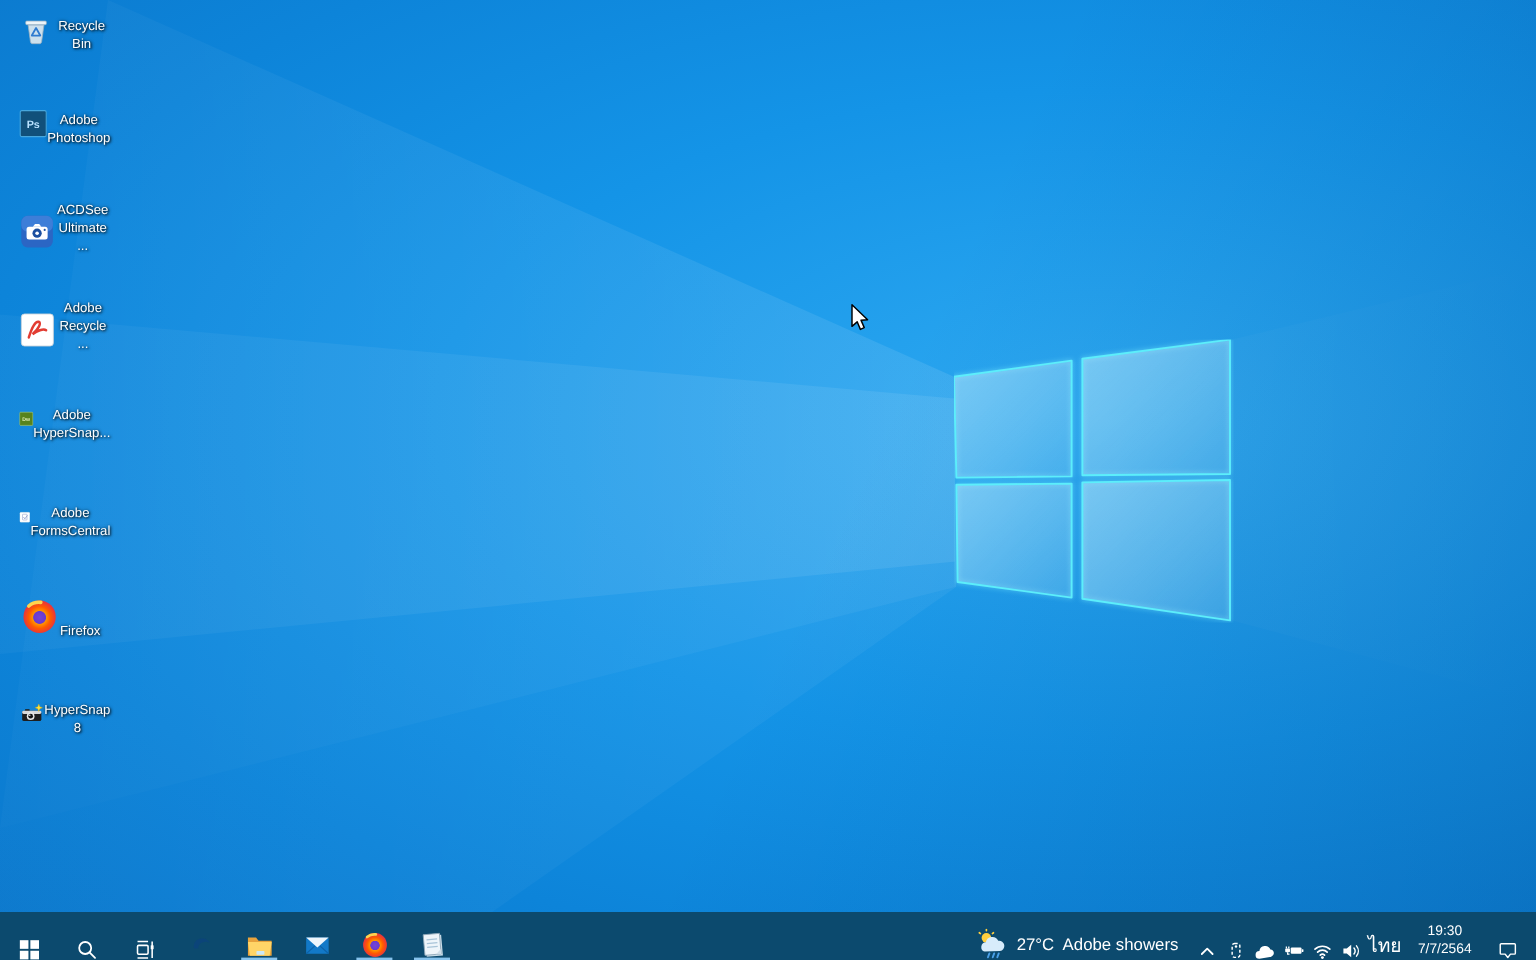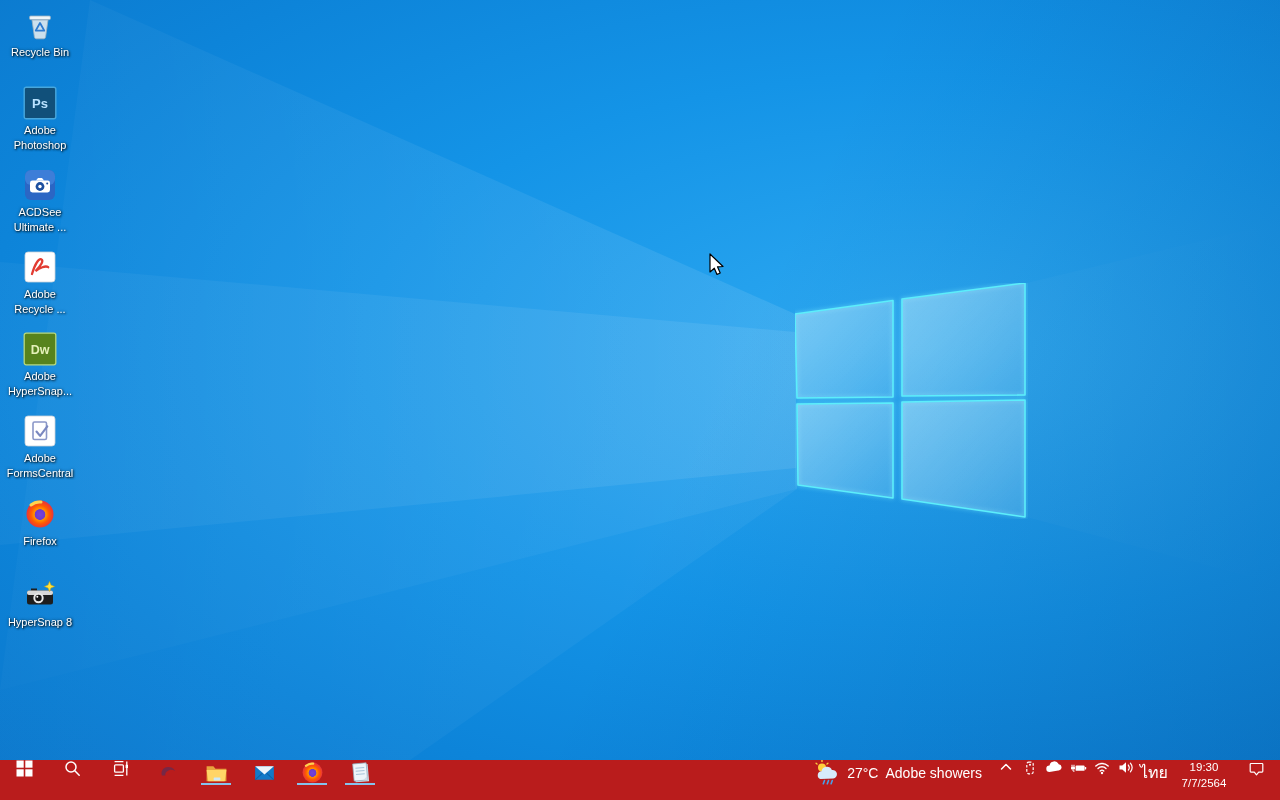--- a/index.html
+++ b/index.html
@@ -15,28 +15,28 @@
           background:linear-gradient(90deg, rgba(255,255,255,0.02) 0%, rgba(255,255,255,0.13) 88%); }
   .ray2 { clip-path:polygon(0px 262px, 795px 332px, 796px 468px, 0px 545px);
           background:linear-gradient(90deg, rgba(255,255,255,0.03) 0%, rgba(255,255,255,0.10) 85%); }
   .ray3 { clip-path:polygon(0px 690px, 797px 489px, 410px 760px, 0px 760px);
           background:linear-gradient(90deg, rgba(255,255,255,0.01), rgba(255,255,255,0.07)); }
   .rayR { clip-path:polygon(1027px 283px, 1280px 222px, 1280px 585px, 1027px 517px);
           background:linear-gradient(90deg, rgba(255,255,255,0.12), rgba(255,255,255,0)); }
   .win-logo { position:absolute; left:795px; top:283px; }
 
   
-  .di { position:absolute; left:2px; width:76px; display:flex; flex-direction:column; align-items:center; cursor:default; }
+  .di { position:absolute; left:16px; width:76px; display:flex; flex-direction:row; align-items:flex-end; cursor:default; }
   .di .ic { width:34px; height:34px; margin-bottom:3px; }
   .di .lbl { font-size:11px; line-height:1.35; color:#fff; text-align:center;
              text-shadow:1px 1px 2px rgba(0,0,0,.9), 0 0 3px rgba(0,0,0,.55); }
 
   
-  .taskbar { position:absolute; left:0; right:0; bottom:0; height:40px; background:#b91c1c;
-             display:flex; align-items:flex-start; color:#fff; }
+  .taskbar { position:absolute; left:0; right:0; bottom:0; height:40px; background:#0c4a6e;
+             display:flex; align-items:flex-end; color:#fff; }
   .tb-btn { width:48px; display:flex; align-items:center; justify-content:center; position:relative; }
   .tb-btn.running::after { content:''; position:absolute; bottom:0; left:9px; right:9px; height:2px; background:#86c2ec; }
   .spacer { flex:1; }
   .weather { display:flex; align-items:center; gap:7px; padding:0 12px; font-size:14px; }
   .tray-btn { width:24px; display:flex; align-items:center; justify-content:center; }
   .lang { width:32px; font-size:16px; display:flex; align-items:center; justify-content:center; }
   .clock { width:68px; display:flex; flex-direction:column; align-items:center; justify-content:center;
            font-size:11.5px; line-height:1.35; }
   .action { width:36px; display:flex; align-items:center; justify-content:center; }
   .show-desktop { width:6px; border-left:1px solid rgba(255,255,255,0.15); }

